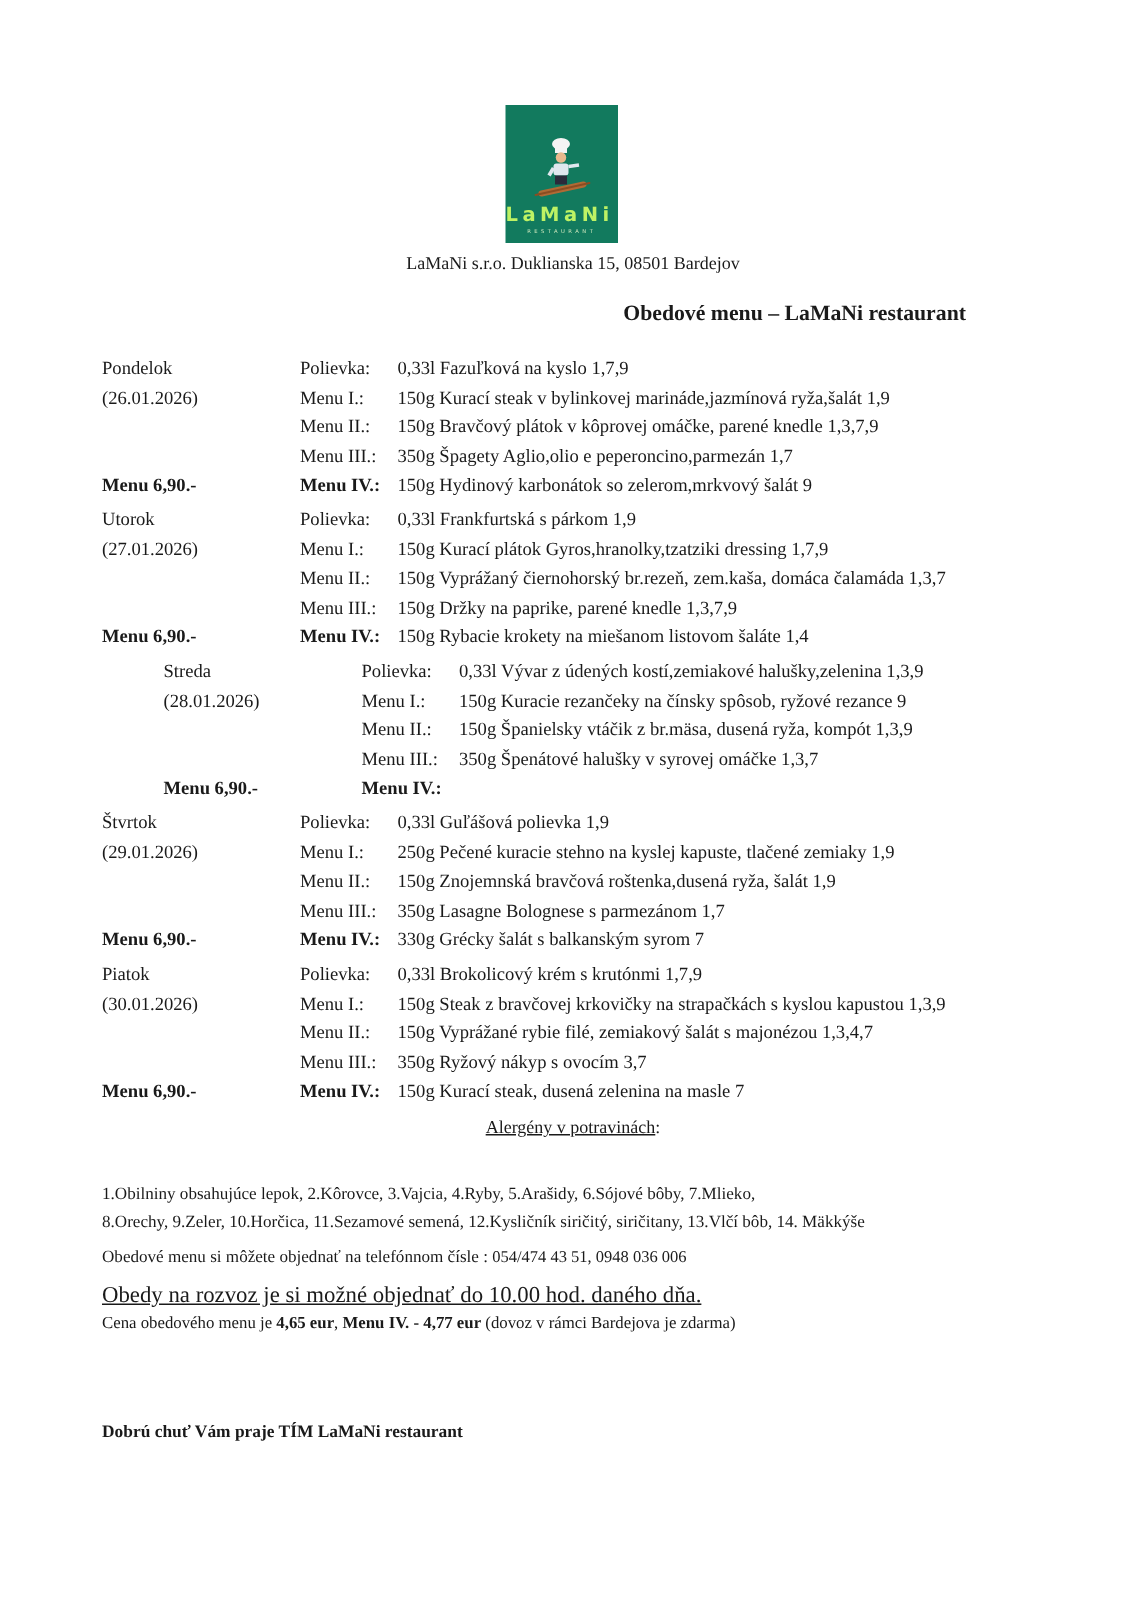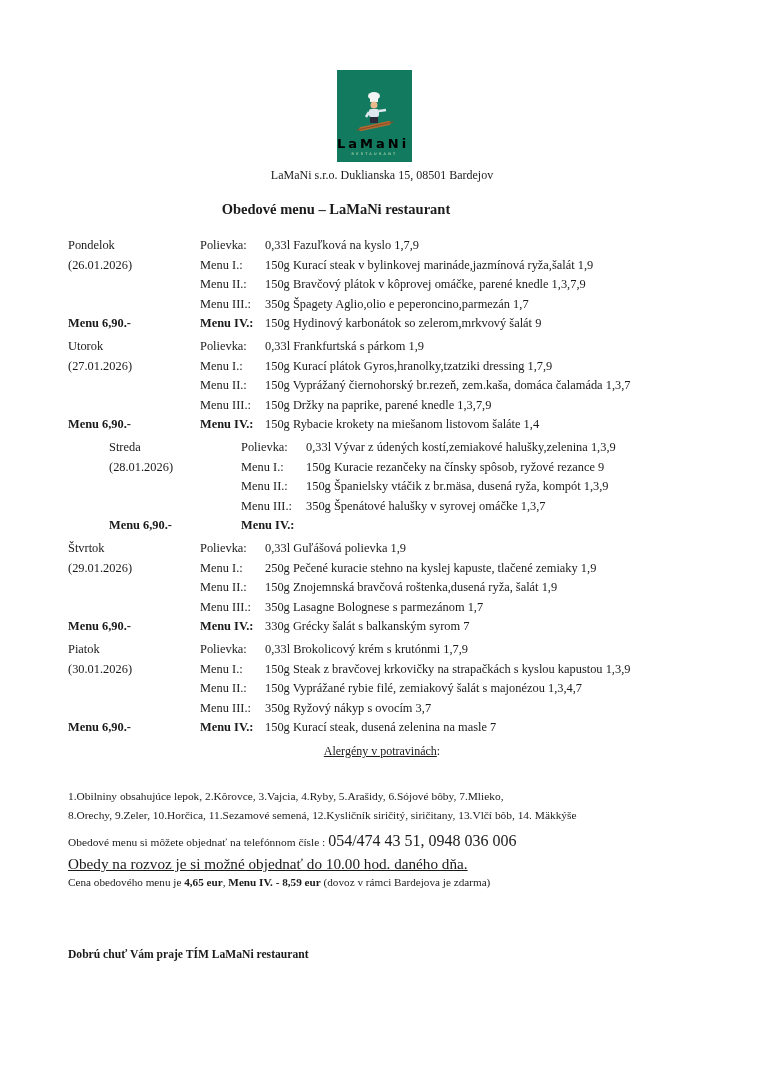--- a/index.html
+++ b/index.html
@@ -6,54 +6,54 @@
   html, body { width: 764px; height: 1080px; background: #ffffff; }
   body { position: relative; font-family: "Liberation Serif", serif; color: #1a1a1a; overflow: hidden; }
 
   .logo {
     position: absolute; left: 337px; top: 70px; width: 75px; height: 92px;
     background: #127a5e; overflow: hidden;
   }
   .logo svg { position: absolute; left: 0; top: 0; }
   .logo-text {
     position: absolute; left: 0; width: 55px; top: 66px; text-align: center;
-    color: #000000; font-family: "DejaVu Sans", sans-serif; font-weight: bold;
+    color: #bef264; font-family: "DejaVu Sans", sans-serif; font-weight: bold;
     font-size: 13px; letter-spacing: 3px;
   }
   .logo-sub {
     position: absolute; left: 0; width: 75px; top: 82px; text-align: center;
     color: #cfe8bd; font-family: "DejaVu Sans", sans-serif; font-size: 3.5px; letter-spacing: 2.3px;
   }
 
   .address {
     position: absolute; left: 0; width: 764px; top: 168px; text-align: center; font-size: 12px;
   }
   .title {
-    position: absolute; left: 16px; width: 640px; top: 201px; text-align: center;
+    position: absolute; left: 4px; width: 640px; top: 201px; text-align: right;
     font-size: 14.5px; font-weight: bold;
   }
 
   .day { position: absolute; left: 68px; width: 640px; }
   .row { position: relative; height: 19.5px; font-size: 12.4px; line-height: 19.5px; white-space: nowrap; }
   .c1 { position: absolute; left: 0; }
   .c2 { position: absolute; left: 132px; }
   .c3 { position: absolute; left: 197px; }
   .bold { font-weight: bold; }
 
   .allergen-title {
     position: absolute; left: 0; width: 764px; top: 744px; text-align: center;
     font-size: 12px; text-decoration: underline;
   }
   .allergen-list {
     position: absolute; left: 68px; top: 787px; font-size: 11.4px; line-height: 19px; white-space: nowrap;
   }
   .order-line {
     position: absolute; left: 68px; top: 832px; font-size: 11.4px; white-space: nowrap;
   }
-  .order-line .phone { font-size: 16px; font-family: Liberation Serif, serif; }
+  .order-line .phone { font-size: 11px; font-family: Liberation Serif, serif; }
   .delivery {
     position: absolute; left: 68px; top: 855px; font-size: 15.2px; font-weight: normal;
     text-decoration: underline; white-space: nowrap;
   }
   .price-line {
     position: absolute; left: 68px; top: 876px; font-size: 11.2px; white-space: nowrap;
   }
   .closing {
     position: absolute; left: 68px; top: 948px; font-size: 11.6px; font-weight: bold; white-space: nowrap;
   }
@@ -221,16 +221,16 @@
   <div>8.Orechy, 9.Zeler, 10.Horčica, 11.Sezamové semená, 12.Kysličník siričitý, siričitany, 13.Vlčí bôb, 14. Mäkkýše</div>
 </div>
 
 <div class="order-line">
   <span>Obedové menu si môžete objednať na telefónnom čísle : </span><span class="phone">054/474 43 51, 0948 036 006</span>
 </div>
 
 <div class="delivery">Obedy na rozvoz je si možné objednať do 10.00 hod. daného dňa.</div>
 
 <div class="price-line">
-  <span>Cena obedového menu je </span><b>4,65 eur</b><span>, </span><b>Menu IV. - 8,59 eur</b><span> (dovoz v rámci Bardejova je zdarma)</span>
+  <span>Cena obedového menu je </span><b>4,65 eur</b><span>, </span><b>Menu IV. - 4,77 eur</b><span> (dovoz v rámci Bardejova je zdarma)</span>
 </div>
 
 <div class="closing">Dobrú chuť Vám praje TÍM LaMaNi restaurant</div>
 
 </body></html>

